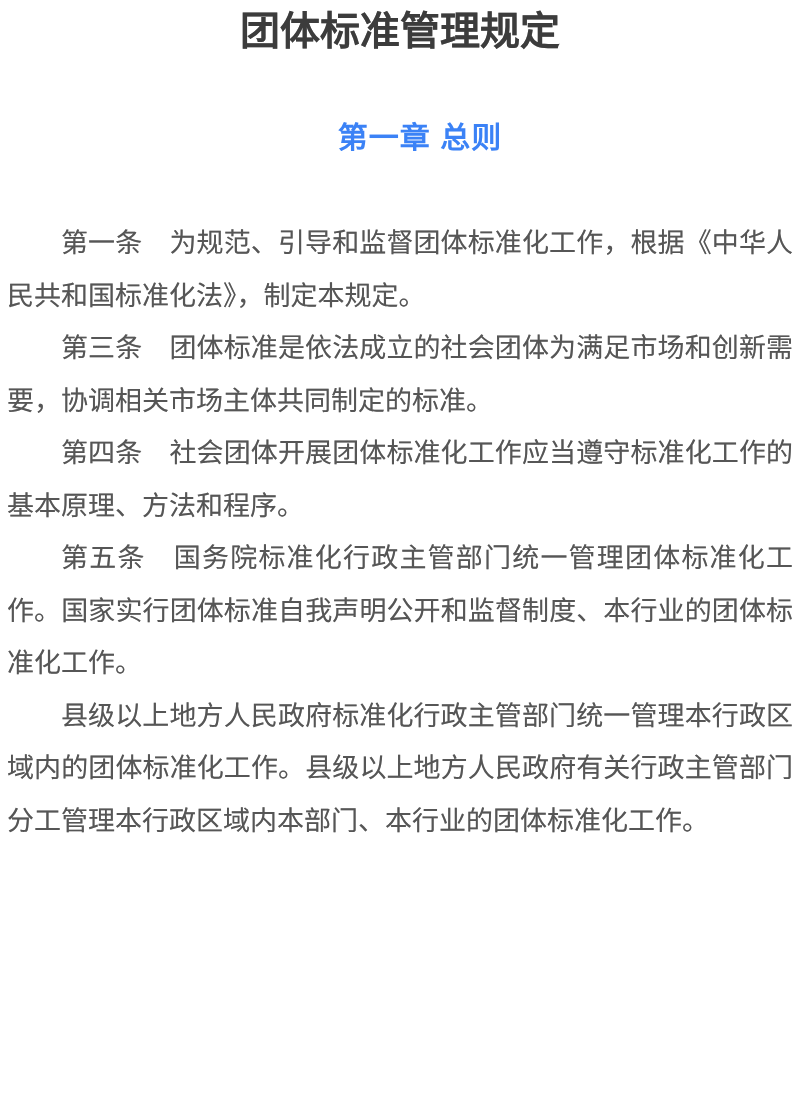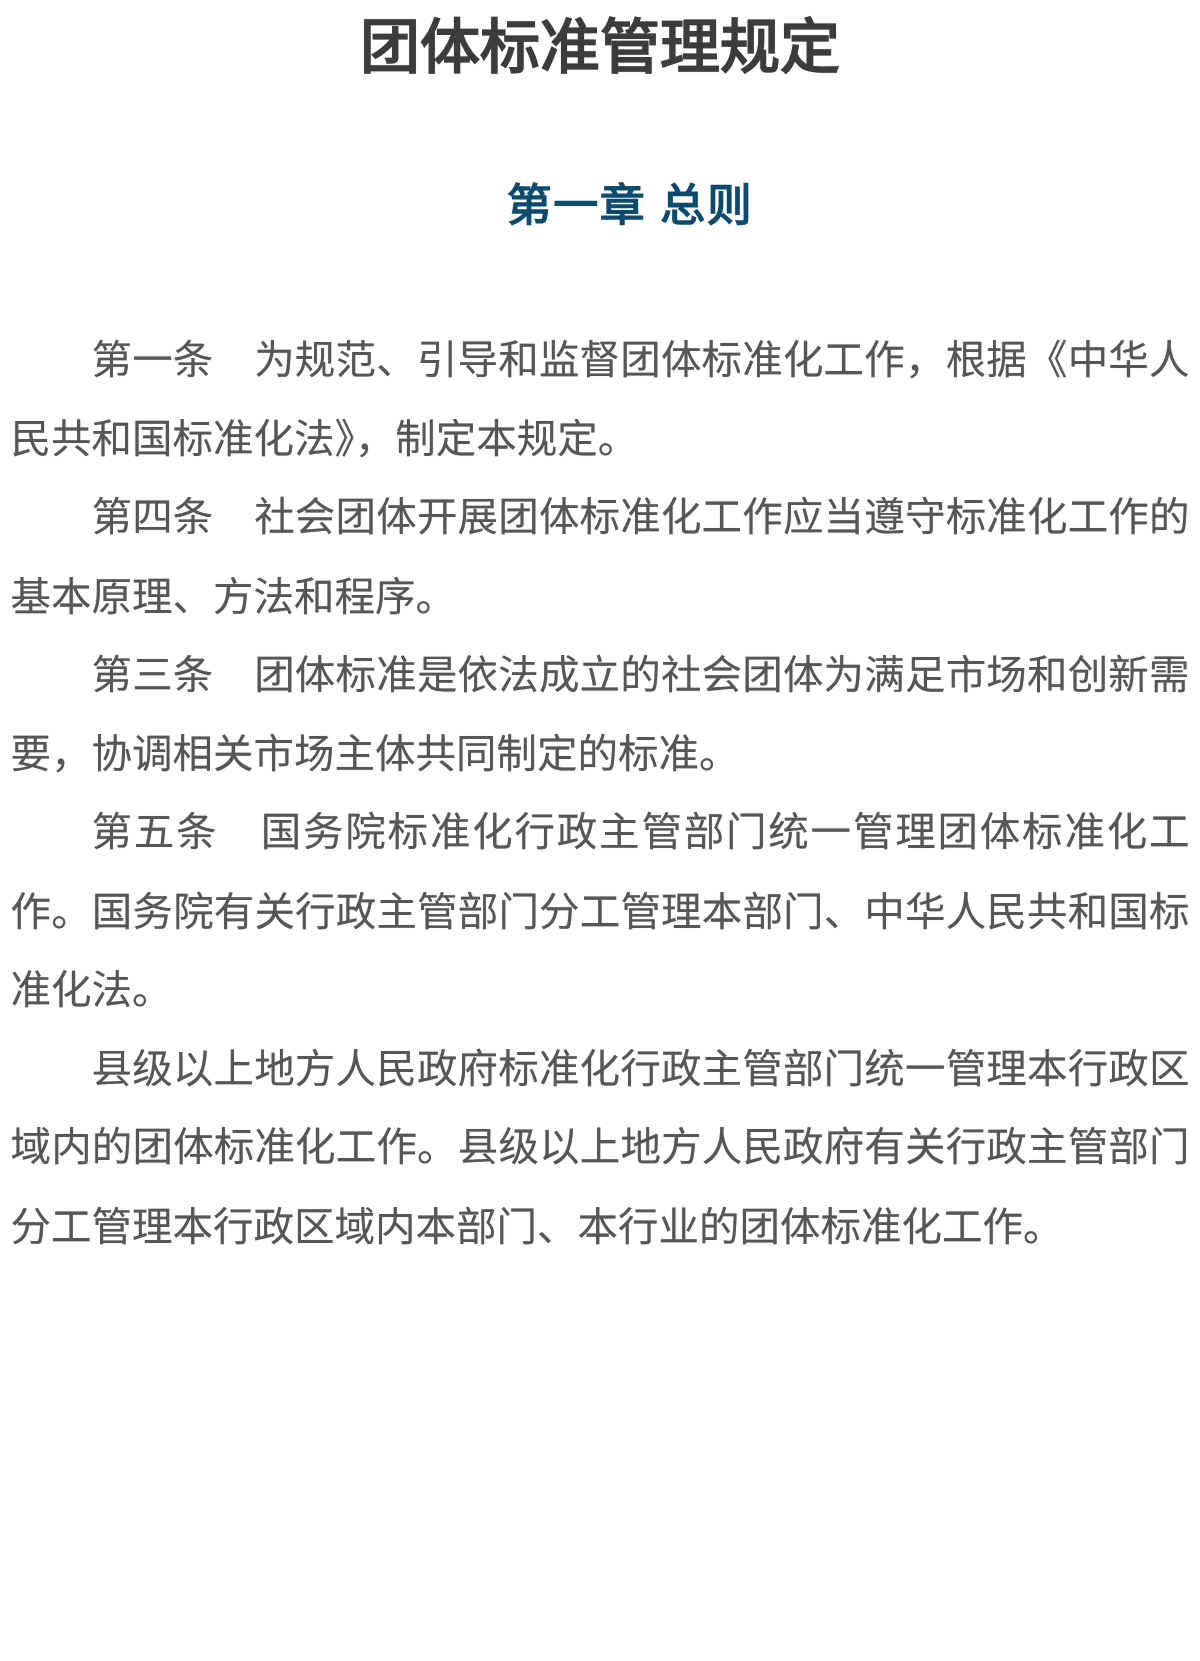--- a/index.html
+++ b/index.html
@@ -34,35 +34,34 @@
     top: 116px;
     left: 0;
     width: 100%;
     box-sizing: border-box;
     padding-left: 40px;
     margin: 0;
     text-align: center;
     font-size: 30px;
     line-height: 44px;
     font-weight: 600;
-    color: #0c4a6e;
+    color: #3b82f6;
     font-family: "Liberation Sans", "DejaVu Sans", sans-serif;
     letter-spacing: 1px;
   }
   .doc-body {
     position: absolute;
     top: 217px;
     left: 7px;
     width: 786px;
     font-size: 27px;
     line-height: 52.5px;
     color: #565656;
     text-align: justify;
     text-shadow: 0 0 0.6px rgba(86,86,86,0.45);
-    font-family: Liberation Mono, monospace;
   }
   .doc-body p {
     margin: 0;
     padding: 0;
     text-indent: 2em;
   }
   .page-number {
     position: absolute;
     left: 13px;
     top: 1072px;
@@ -75,20 +74,20 @@
 </head>
 <body>
 
 <div class="page">
   <h1 class="doc-title">团体标准管理规定</h1>
 
   <h2 class="chapter-heading">第一章 总则</h2>
 
   <div class="doc-body" id="doc-body">
       <p>第一条　为规范、引导和监督团体标准化工作，根据《中华人民共和国标准化法》，制定本规定。</p>
+      <p>第三条　团体标准是依法成立的社会团体为满足市场和创新需要，协调相关市场主体共同制定的标准。</p>
       <p>第四条　社会团体开展团体标准化工作应当遵守标准化工作的基本原理、方法和程序。</p>
-      <p>第三条　团体标准是依法成立的社会团体为满足市场和创新需要，协调相关市场主体共同制定的标准。</p>
-      <p>第五条　国务院标准化行政主管部门统一管理团体标准化工作。国务院有关行政主管部门分工管理本部门、中华人民共和国标准化法。</p>
+      <p>第五条　国务院标准化行政主管部门统一管理团体标准化工作。国家实行团体标准自我声明公开和监督制度、本行业的团体标准化工作。</p>
       <p>县级以上地方人民政府标准化行政主管部门统一管理本行政区域内的团体标准化工作。县级以上地方人民政府有关行政主管部门分工管理本行政区域内本部门、本行业的团体标准化工作。</p>
     </div>
 
   <div class="page-number">— 2 —</div>
 </div>
 
 </body></html>

